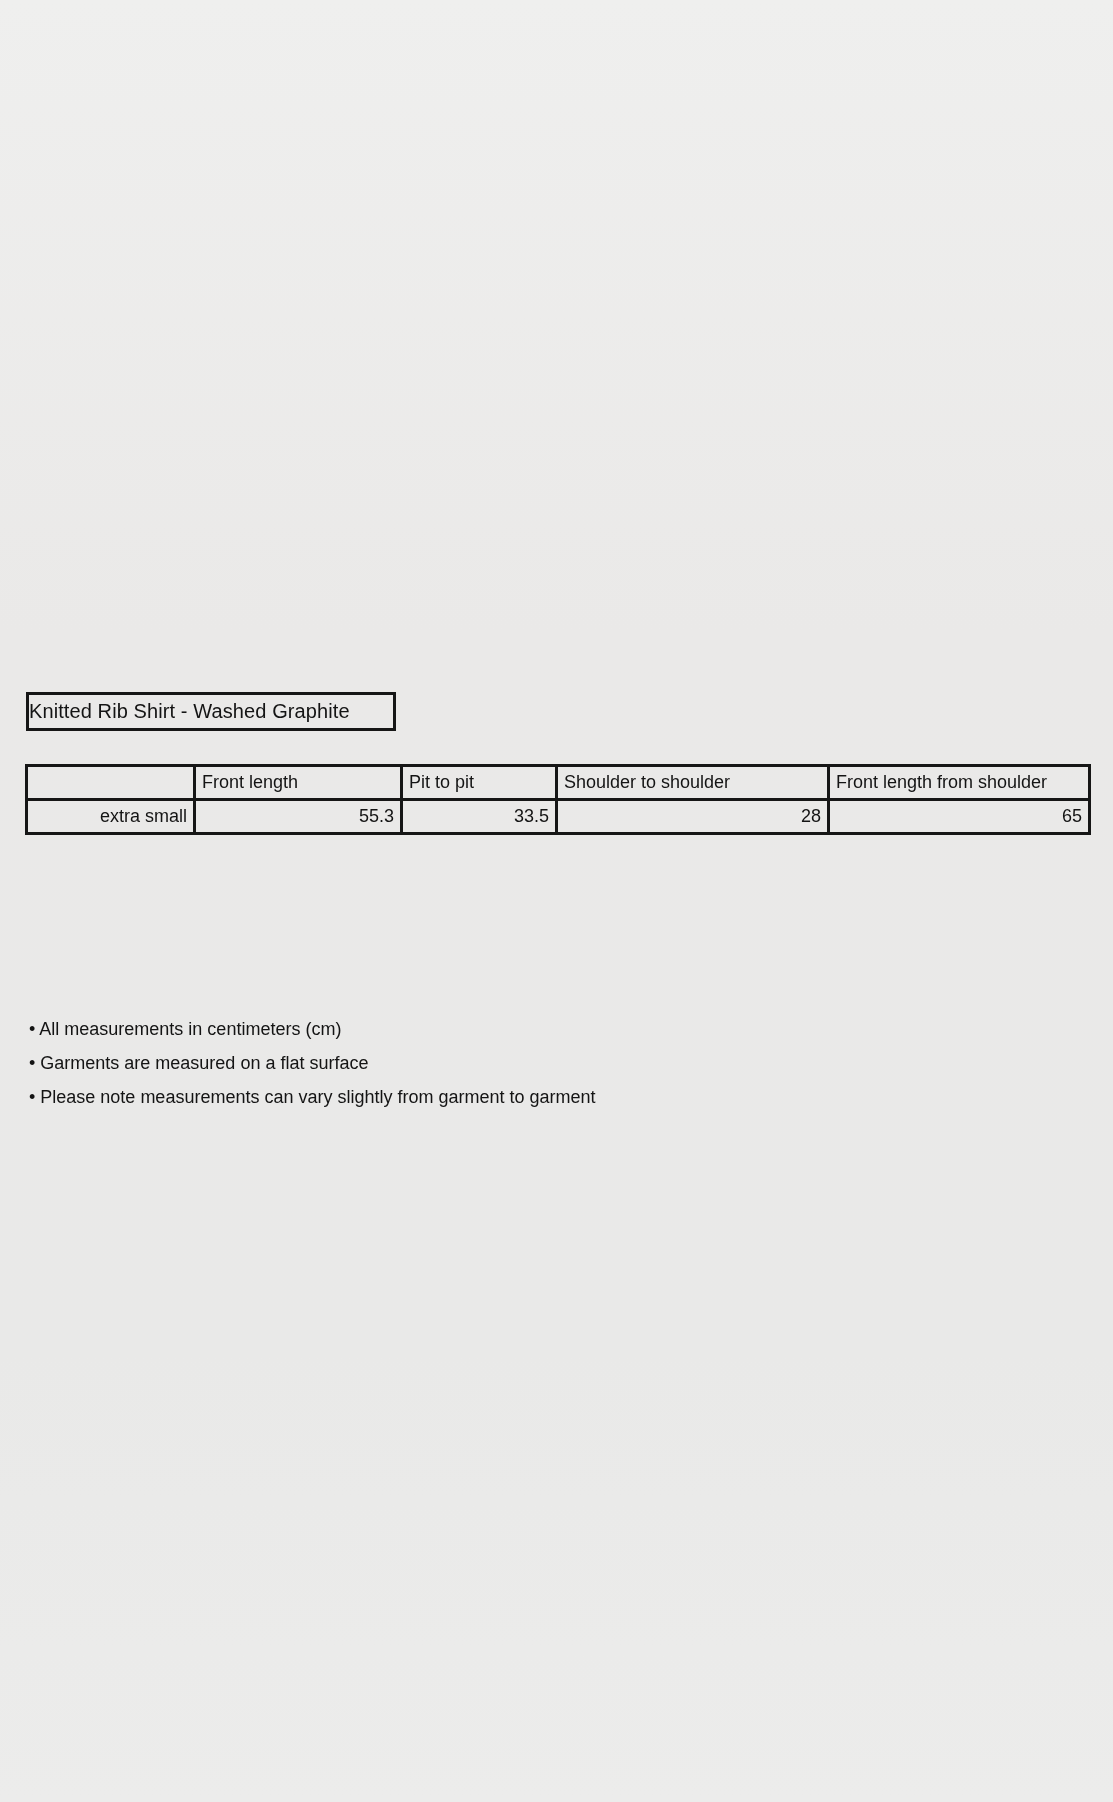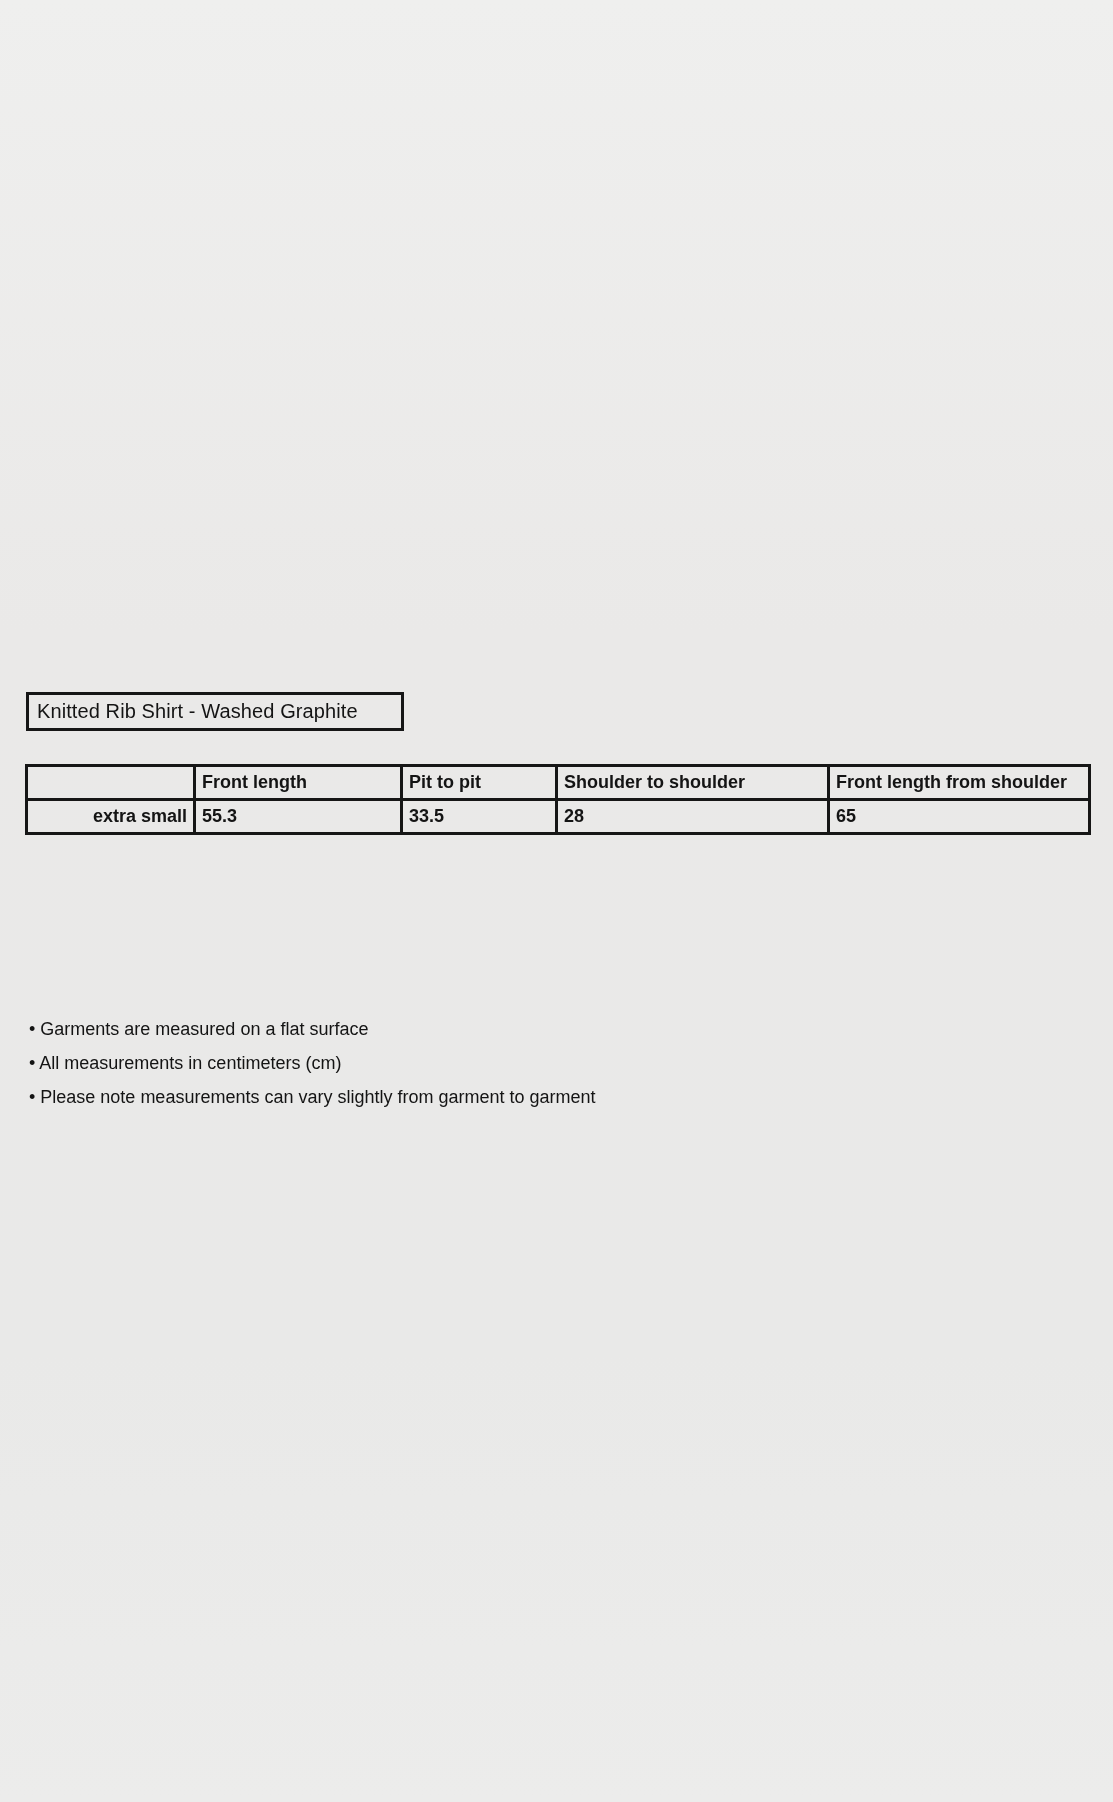--- a/index.html
+++ b/index.html
@@ -17,21 +17,21 @@
   }
   .title-box {
     position: absolute;
     left: 26px;
     top: 692px;
     width: 364px;
     height: 33px;
     border: 3px solid #161616;
     display: flex;
     align-items: center;
-    padding-left: 8px;
+    padding-left: 0;
     font-size: 20px;
     letter-spacing: 0.1px;
     background: transparent;
   }
   table.size-chart {
     position: absolute;
     left: 25px;
     top: 764px;
     width: 1063px;
     border-collapse: collapse;
@@ -40,32 +40,33 @@
   }
   table.size-chart col.c0 { width: 168px; }
   table.size-chart col.c1 { width: 207px; }
   table.size-chart col.c2 { width: 155px; }
   table.size-chart col.c3 { width: 272px; }
   table.size-chart col.c4 { width: 261px; }
   table.size-chart td, table.size-chart th {
     border: 3px solid #161616;
     height: 31px;
     padding: 0 6px;
-    font-weight: bold;
+    font-weight: normal;
     white-space: nowrap;
     overflow: hidden;
     background: transparent;
   }
   table.size-chart th {
     text-align: left;
   }
   table.size-chart td.size-label {
     text-align: right;
   }
   table.size-chart td.value {
+    text-align: right;
   }
   .notes {
     position: absolute;
     left: 29px;
     top: 1019px;
     font-size: 18px;
   }
   .notes .note-line {
     margin: 0 0 14px 0;
     line-height: 20px;
@@ -98,16 +99,16 @@
       <td class="size-label">extra small</td>
       <td class="value">55.3</td>
       <td class="value">33.5</td>
       <td class="value">28</td>
       <td class="value">65</td>
     </tr>
   </tbody>
 </table>
 
 <div class="notes">
+  <p class="note-line">• All measurements in centimeters (cm)</p>
   <p class="note-line">• Garments are measured on a flat surface</p>
-  <p class="note-line">• All measurements in centimeters (cm)</p>
   <p class="note-line">• Please note measurements can vary slightly from garment to garment</p>
 </div>
 
 </body></html>

